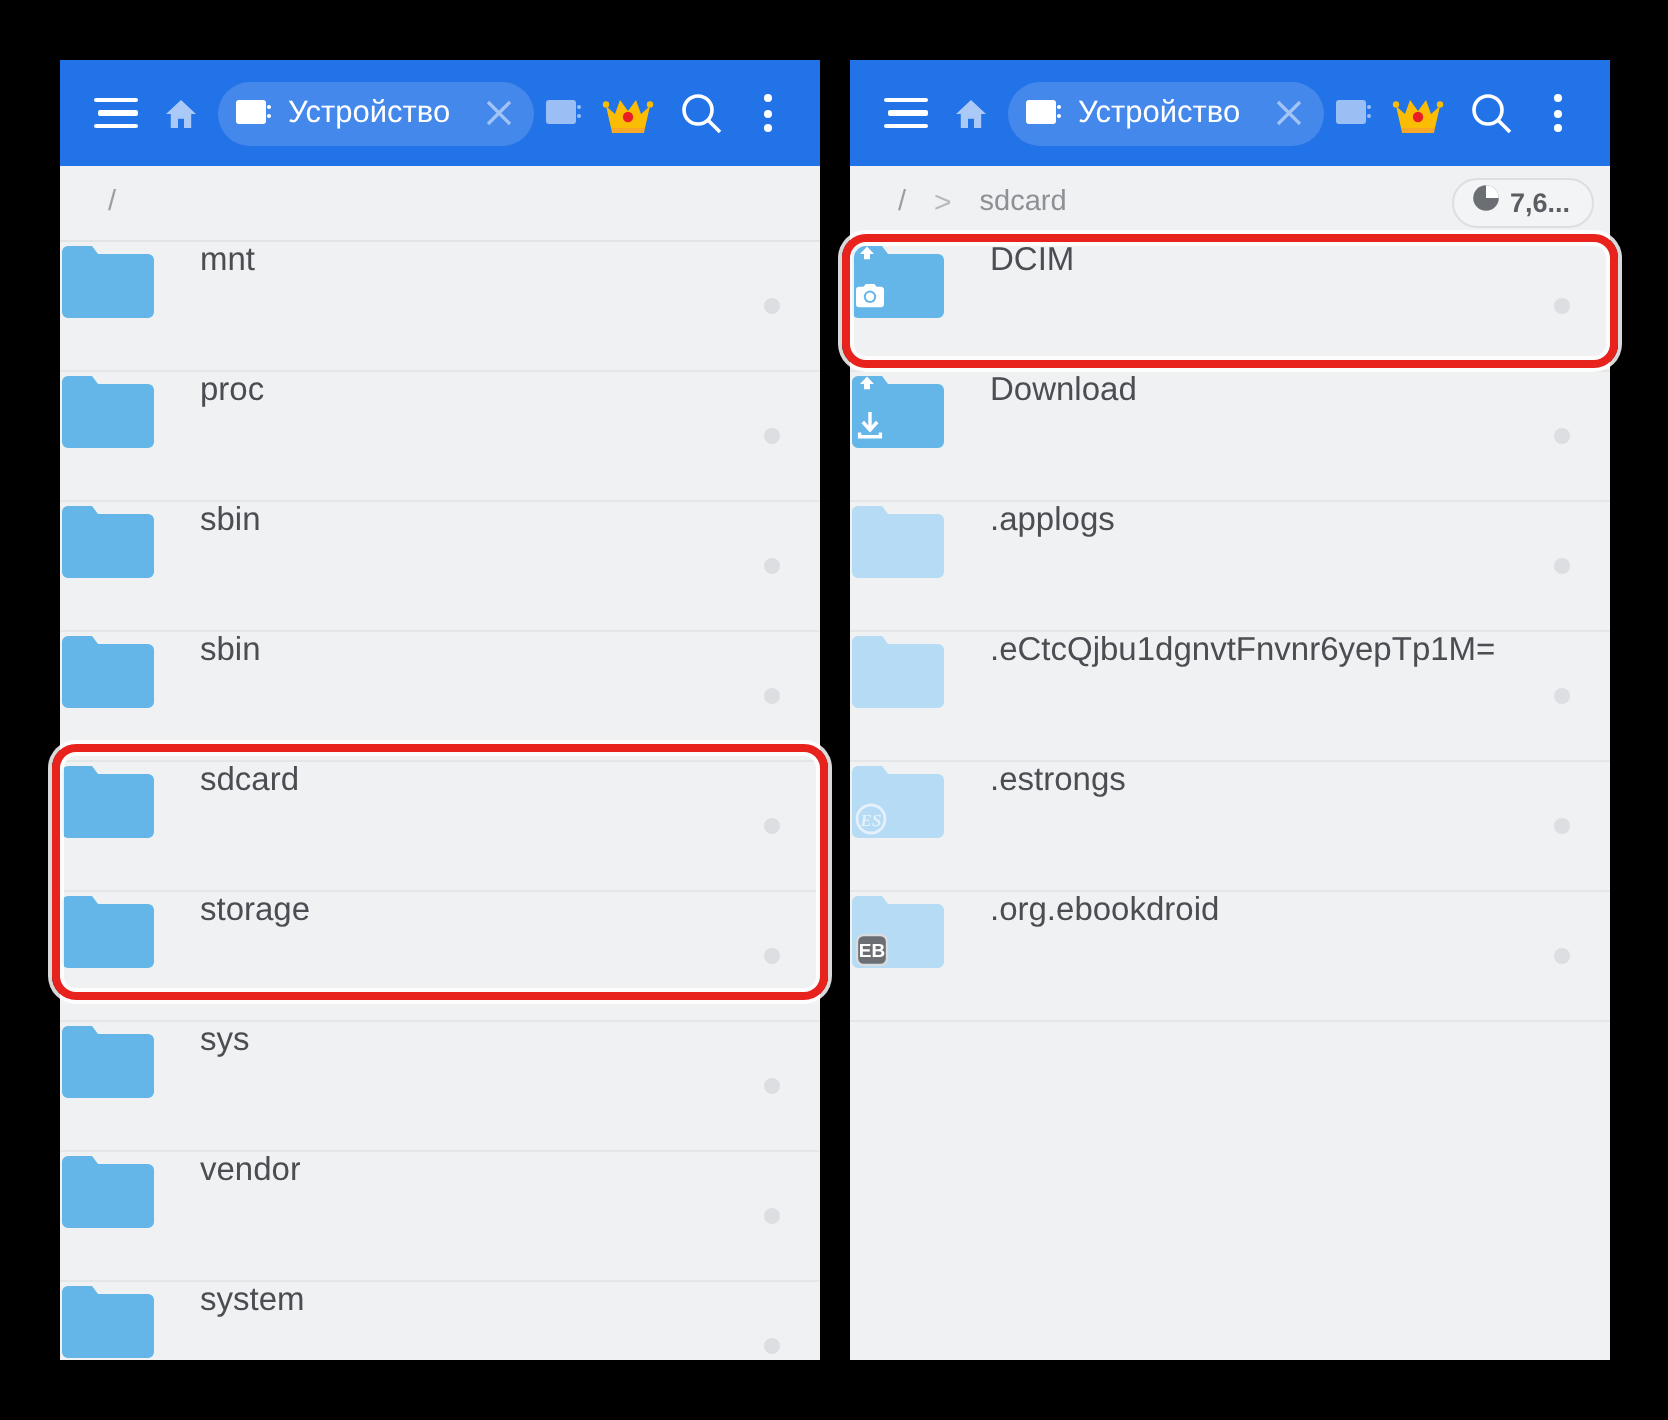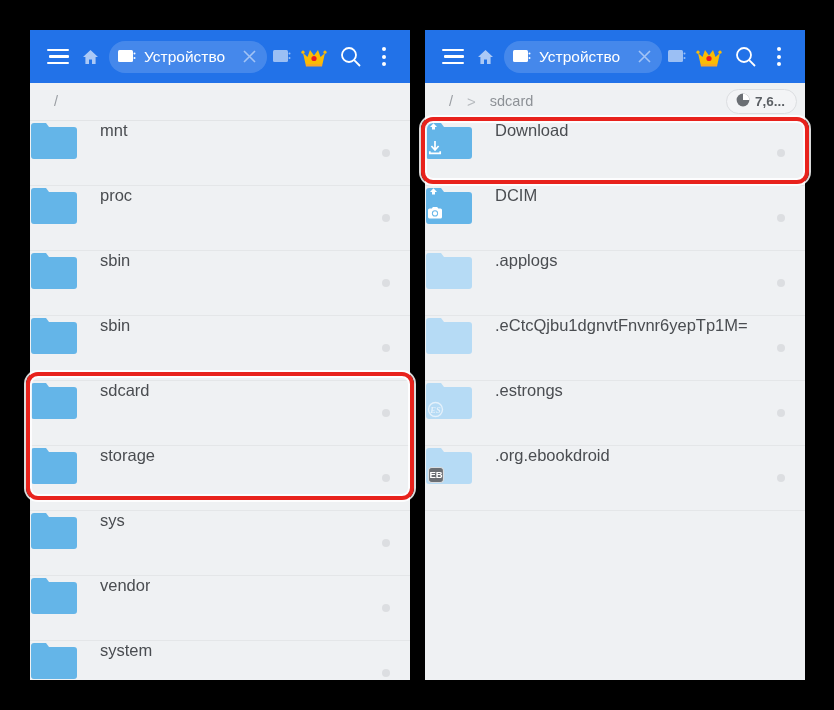--- a/index.html
+++ b/index.html
@@ -417,49 +417,49 @@
       </div>
     </div>
 
     <div class="filelist">
 
       <div class="row">
         <div class="ficon">
           <svg width="48" height="40" viewBox="0 0 48 40">
             <path d="M1 5 a3 3 0 0 1 3-3 h12 l3 4 h25 a3 3 0 0 1 3 3 v26 a3 3 0 0 1-3 3 H4 a3 3 0 0 1-3-3 Z" fill="#64b5e8"></path>
             <path d="M8.5 2.2 L12 6 L10 6 L10 8.6 L7 8.6 L7 6 L5 6 Z" fill="#ffffff"></path>
-            <g transform="translate(4,20)">
-              <path d="M6 0 L6 8.2 M2.4 5 L6 9 L9.6 5" stroke="#ffffff" stroke-width="1.7" fill="none"></path>
-              <path d="M0.8 10.2 L0.8 12.4 L11.2 12.4 L11.2 10.2" stroke="#ffffff" stroke-width="1.7" fill="none"></path>
-            </g>
-          </svg>
-        </div>
-        <div class="fname">Download</div>
-        <div class="dot"></div>
-      </div>
-
-      <div class="row">
-        <div class="ficon">
-          <svg width="48" height="40" viewBox="0 0 48 40">
-            <path d="M1 5 a3 3 0 0 1 3-3 h12 l3 4 h25 a3 3 0 0 1 3 3 v26 a3 3 0 0 1-3 3 H4 a3 3 0 0 1-3-3 Z" fill="#64b5e8"></path>
-            <path d="M8.5 2.2 L12 6 L10 6 L10 8.6 L7 8.6 L7 6 L5 6 Z" fill="#ffffff"></path>
             <g transform="translate(3,21)">
               <path d="M0 3 a1.6 1.6 0 0 1 1.6-1.6 h2.2 l1.1-1.4 h4.3 l1.1 1.4 h2.2 A1.6 1.6 0 0 1 14 3 v7 a1.6 1.6 0 0 1-1.6 1.6 H1.6 A1.6 1.6 0 0 1 0 10 Z" fill="#ffffff"></path>
               <circle cx="7" cy="6.4" r="3.1" fill="#64b5e8"></circle>
               <circle cx="7" cy="6.4" r="2.1" fill="#ffffff"></circle>
             </g>
           </svg>
         </div>
         <div class="fname">DCIM</div>
         <div class="dot"></div>
       </div>
 
       <div class="row">
         <div class="ficon">
           <svg width="48" height="40" viewBox="0 0 48 40">
+            <path d="M1 5 a3 3 0 0 1 3-3 h12 l3 4 h25 a3 3 0 0 1 3 3 v26 a3 3 0 0 1-3 3 H4 a3 3 0 0 1-3-3 Z" fill="#64b5e8"></path>
+            <path d="M8.5 2.2 L12 6 L10 6 L10 8.6 L7 8.6 L7 6 L5 6 Z" fill="#ffffff"></path>
+            <g transform="translate(4,20)">
+              <path d="M6 0 L6 8.2 M2.4 5 L6 9 L9.6 5" stroke="#ffffff" stroke-width="1.7" fill="none"></path>
+              <path d="M0.8 10.2 L0.8 12.4 L11.2 12.4 L11.2 10.2" stroke="#ffffff" stroke-width="1.7" fill="none"></path>
+            </g>
+          </svg>
+        </div>
+        <div class="fname">Download</div>
+        <div class="dot"></div>
+      </div>
+
+      <div class="row">
+        <div class="ficon">
+          <svg width="48" height="40" viewBox="0 0 48 40">
               <path d="M1 5 a3 3 0 0 1 3-3 h12 l3 4 h25 a3 3 0 0 1 3 3 v26 a3 3 0 0 1-3 3 H4 a3 3 0 0 1-3-3 Z" fill="#b6dbf5"></path>
             </svg>
         </div>
         <div class="fname">.applogs</div>
         <div class="dot"></div>
       </div>
 
 
 
       <div class="row">

